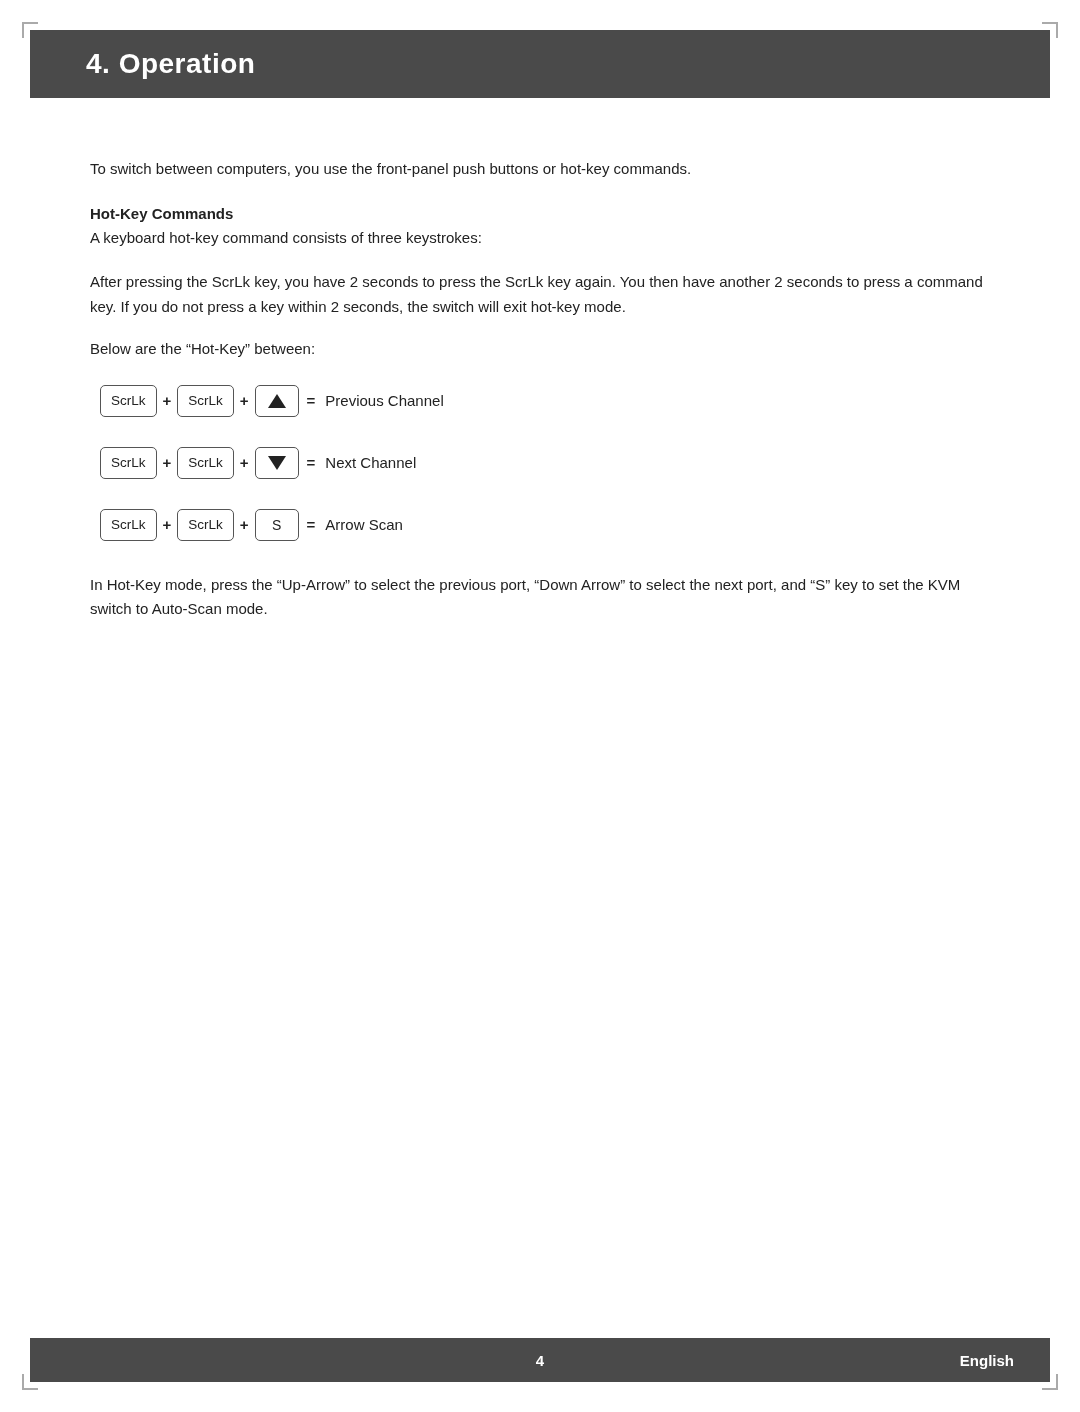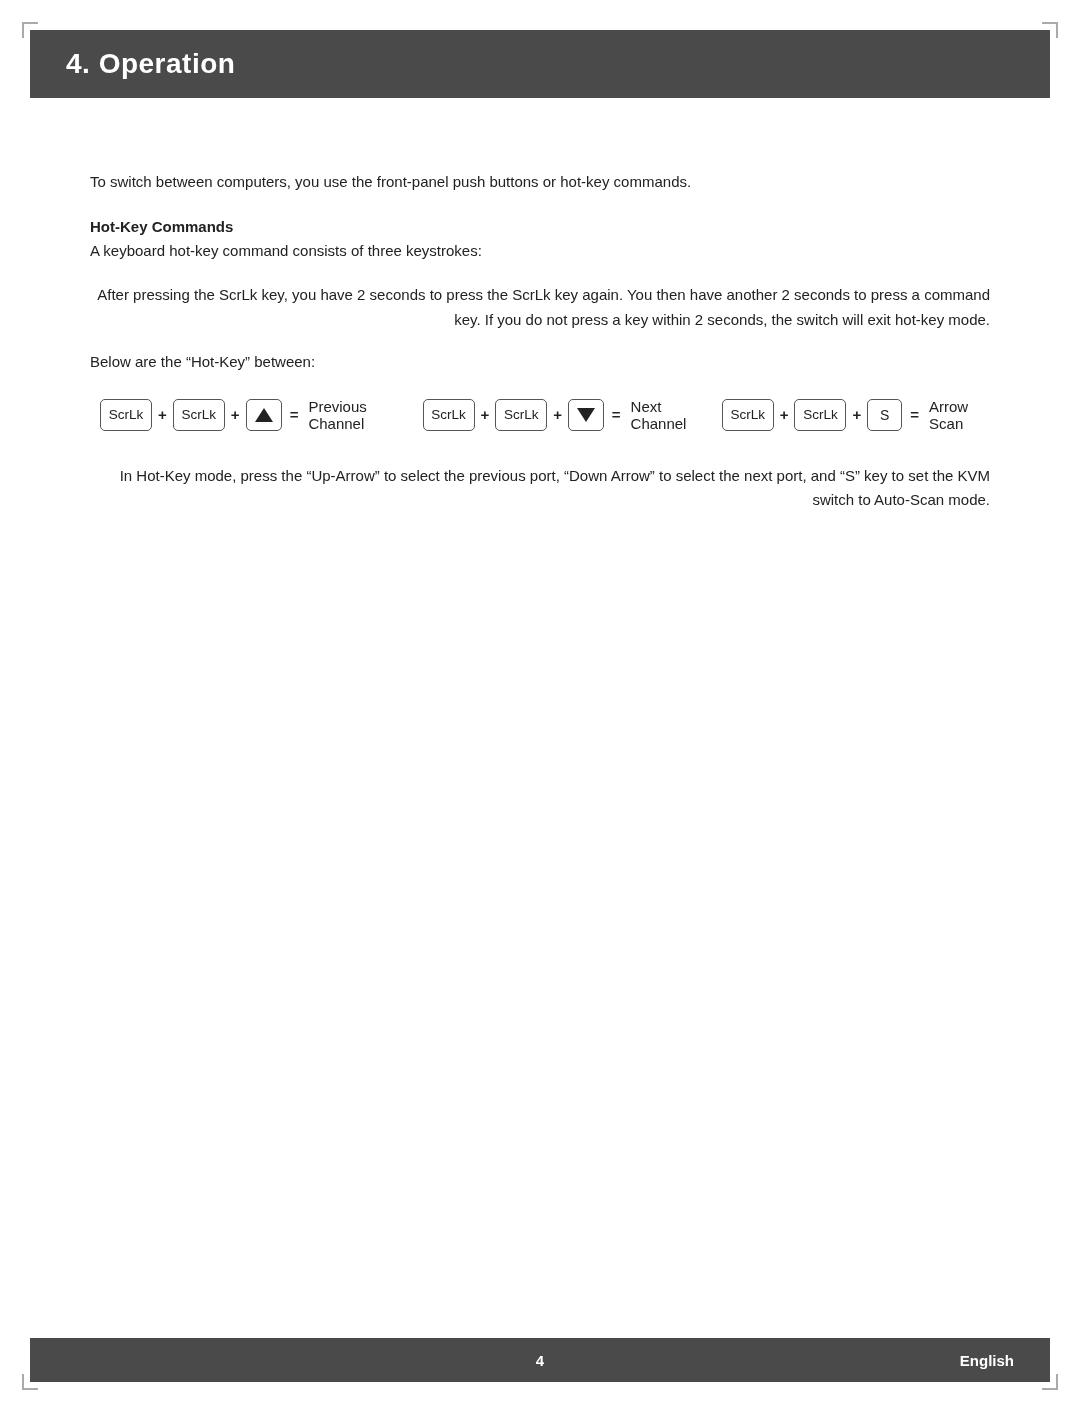--- a/index.html
+++ b/index.html
@@ -14,35 +14,35 @@
       background: #ffffff;
       font-family: Arial, sans-serif;
       font-size: 15px;
       color: #222222;
       position: relative;
     }
 
     .header-banner {
       background: #4a4a4a;
       margin: 30px 30px 0 30px;
-      padding: 18px 36px;
+      padding: 18px 56px;
       position: relative;
       z-index: 1;
     }
 
     .header-banner h1 {
       color: #ffffff;
       font-size: 28px;
       font-weight: 900;
       font-family: Arial, sans-serif;
       letter-spacing: 0.5px;
     }
 
     .content-area {
-      margin: 16px 30px;
+      margin: 3px 30px;
       padding: 56px 60px 100px 60px;
       min-height: calc(1412px - 200px);
     }
 
     .intro-text {
       font-size: 15px;
       line-height: 1.6;
       margin-bottom: 24px;
       color: #222;
     }
@@ -66,34 +66,34 @@
       font-size: 15.5px;
       margin-bottom: 20px;
       color: #222;
     }
 
     .body-paragraph {
       font-size: 15px;
       line-height: 1.65;
       margin-bottom: 20px;
       color: #222;
-      text-align: right;
     }
 
     .below-text {
       font-size: 15px;
       margin-bottom: 22px;
       color: #222;
     }
 
     
     .commands-container {
       margin: 28px 0 32px 10px;
       display: flex;
-      gap: 18px;
+      flex-direction: column;
+      gap: 30px;
     }
 
     .command-row {
       display: flex;
       align-items: center;
       gap: 0;
     }
 
     .key-btn {
       display: inline-flex;

